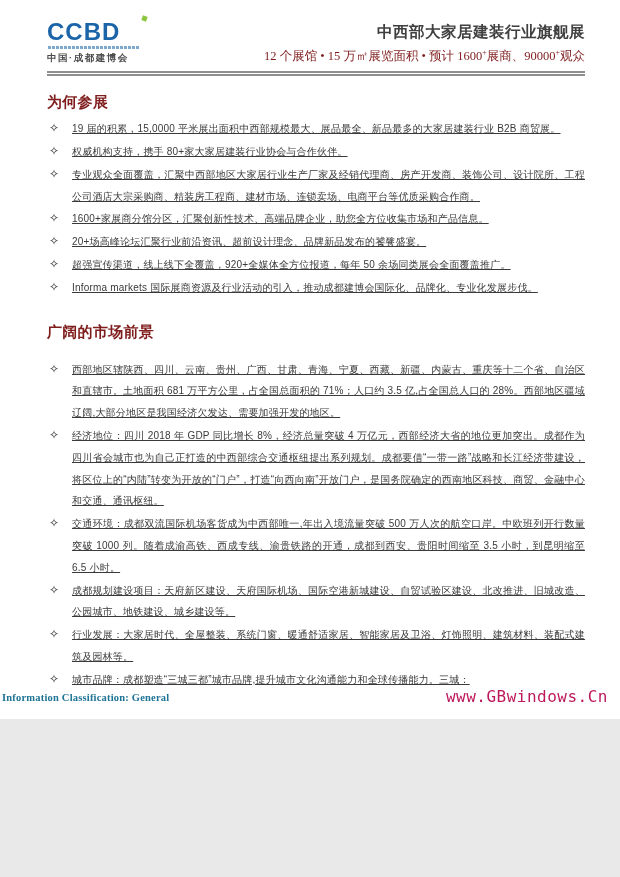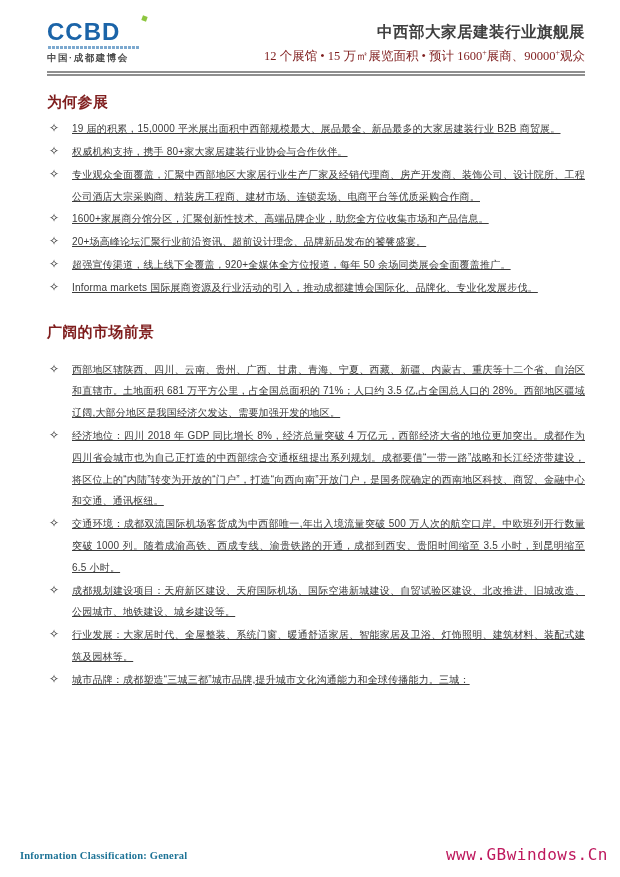--- a/index.html
+++ b/index.html
@@ -1,19 +1,19 @@
 <!DOCTYPE html>
 <html><head>
 <meta charset="utf-8">
 <style>
   * { margin:0; padding:0; box-sizing:border-box; }
   html,body { background:#e9e9e9; }
   .page {
     position:relative;
-    width:620px; height:877px;
+    width:620px; height:719px;
     margin:0 auto;
     background:#ffffff;
     font-family:"Liberation Sans", sans-serif;
     color:#3a3a3a;
     overflow:hidden;
   }
   .content { padding:18px 35px 0 47px; }
 
   
   .header { display:flex; justify-content:space-between; align-items:flex-start; }
@@ -52,21 +52,21 @@
     flex:0 0 25px; font-size:12px; line-height:21.8px; color:#3a3a3a;
     padding-left:2px;
   }
   .li p {
     flex:1; font-size:10px; line-height:21.8px; text-align:justify;
     color:#3a3a3a; letter-spacing:0.2px;text-decoration:underline;
   }
 
   
   .classification {
-    position:absolute; left:20px; bottom:16px;
+    position:absolute; left:2px; bottom:16px;
     font-family:"Liberation Serif", serif; font-size:10.5px; font-weight:600;
     color:#1d7396; letter-spacing:0.2px;
   }
   .watermark {
     position:absolute; right:12px; bottom:13px;
     font-family:"DejaVu Sans Mono", monospace;
     font-size:16px; color:#be185d; text-decoration:none; letter-spacing:0.5px;
   }
 </style>
 </head>

